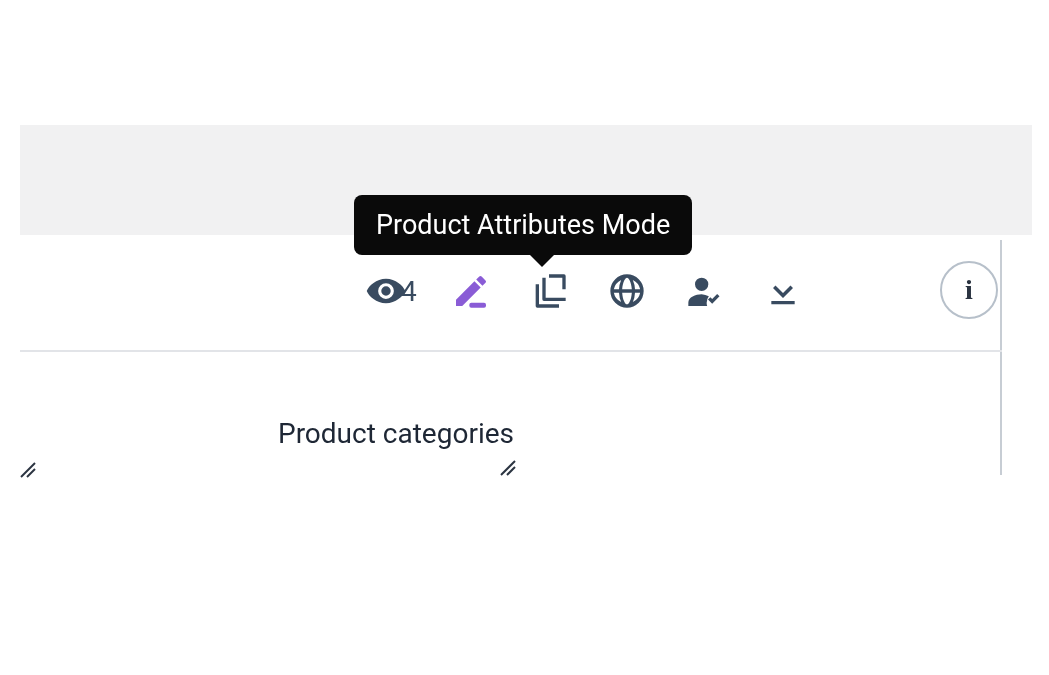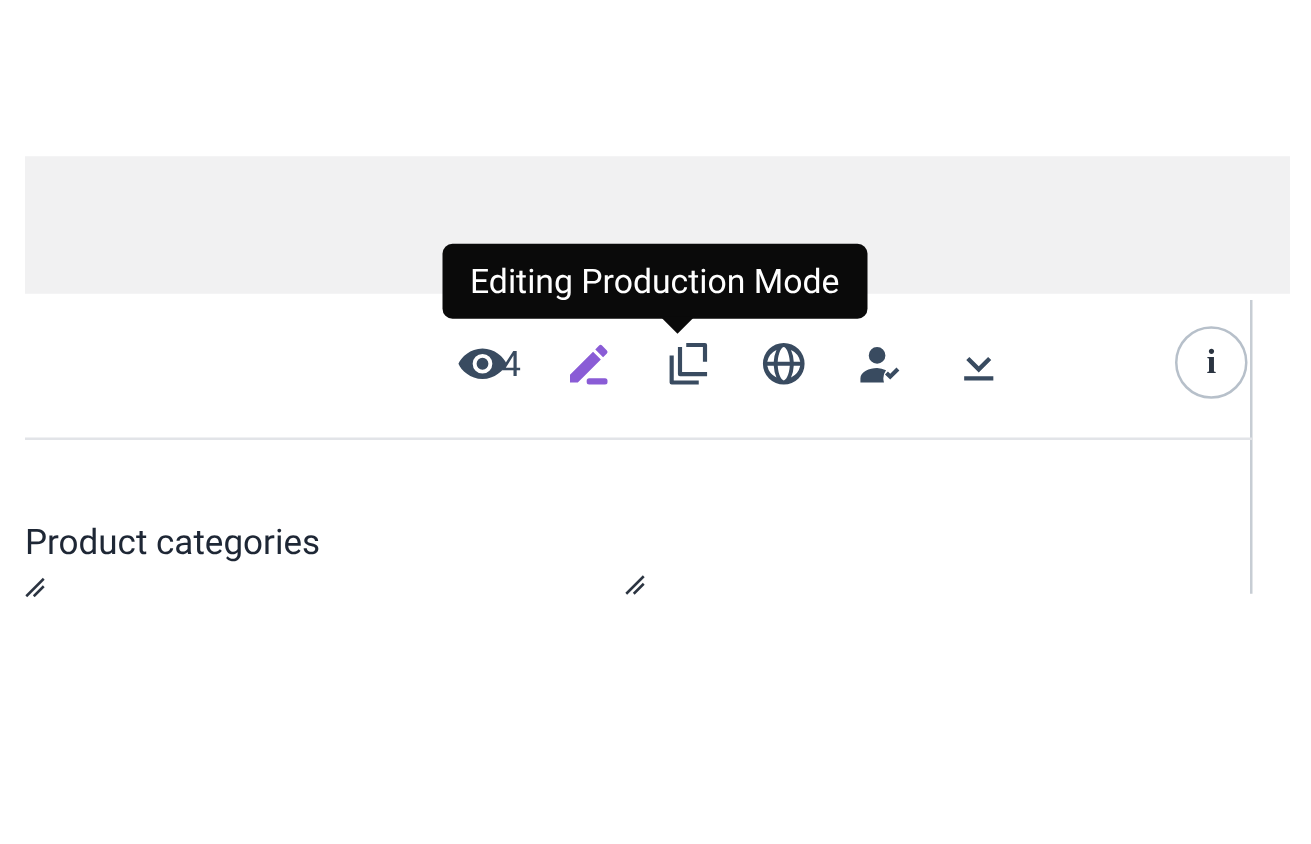--- a/index.html
+++ b/index.html
@@ -117,21 +117,21 @@
     top: 392px;
     left: 20px;
     width: 980px;
     display: flex;
   }
   .col {
     position: relative;
     height: 82px;
     display: flex;
     align-items: center;
-    justify-content: flex-start;
+    justify-content: flex-end;
     font-size: 28px;
     color: #1e2735;
   }
   .col1 { width: 494px; }
   .col2 { width: 494px; }
   .resize-handle {
     position: absolute;
     bottom: -2px;
     right: -2px;
     width: 20px;
@@ -147,21 +147,21 @@
   }
 </style>
 </head>
 <body>
 
 <div class="canvas">
 
   <div class="topband"></div>
 
   <div class="tooltip">
-    <span>Editing Production Mode</span>
+    <span>Product Attributes Mode</span>
   </div>
 
   <div class="toolbar">
 
     <div class="tb-item" style="width:auto;gap:6px;">
       <svg width="42" height="42" viewBox="0 0 24 24">
           <path class="icon-dark" d="M12 5C6.5 5 2.2 9 1 12c1.2 3 5.5 7 11 7s9.8-4 11-7c-1.2-3-5.5-7-11-7zm0 11.5A4.5 4.5 0 1 1 16.5 12 4.5 4.5 0 0 1 12 16.5zm0-7.2A2.7 2.7 0 1 0 14.7 12 2.7 2.7 0 0 0 12 9.3z"></path>
         </svg>
       <span class="view-count">4</span>
     </div>

